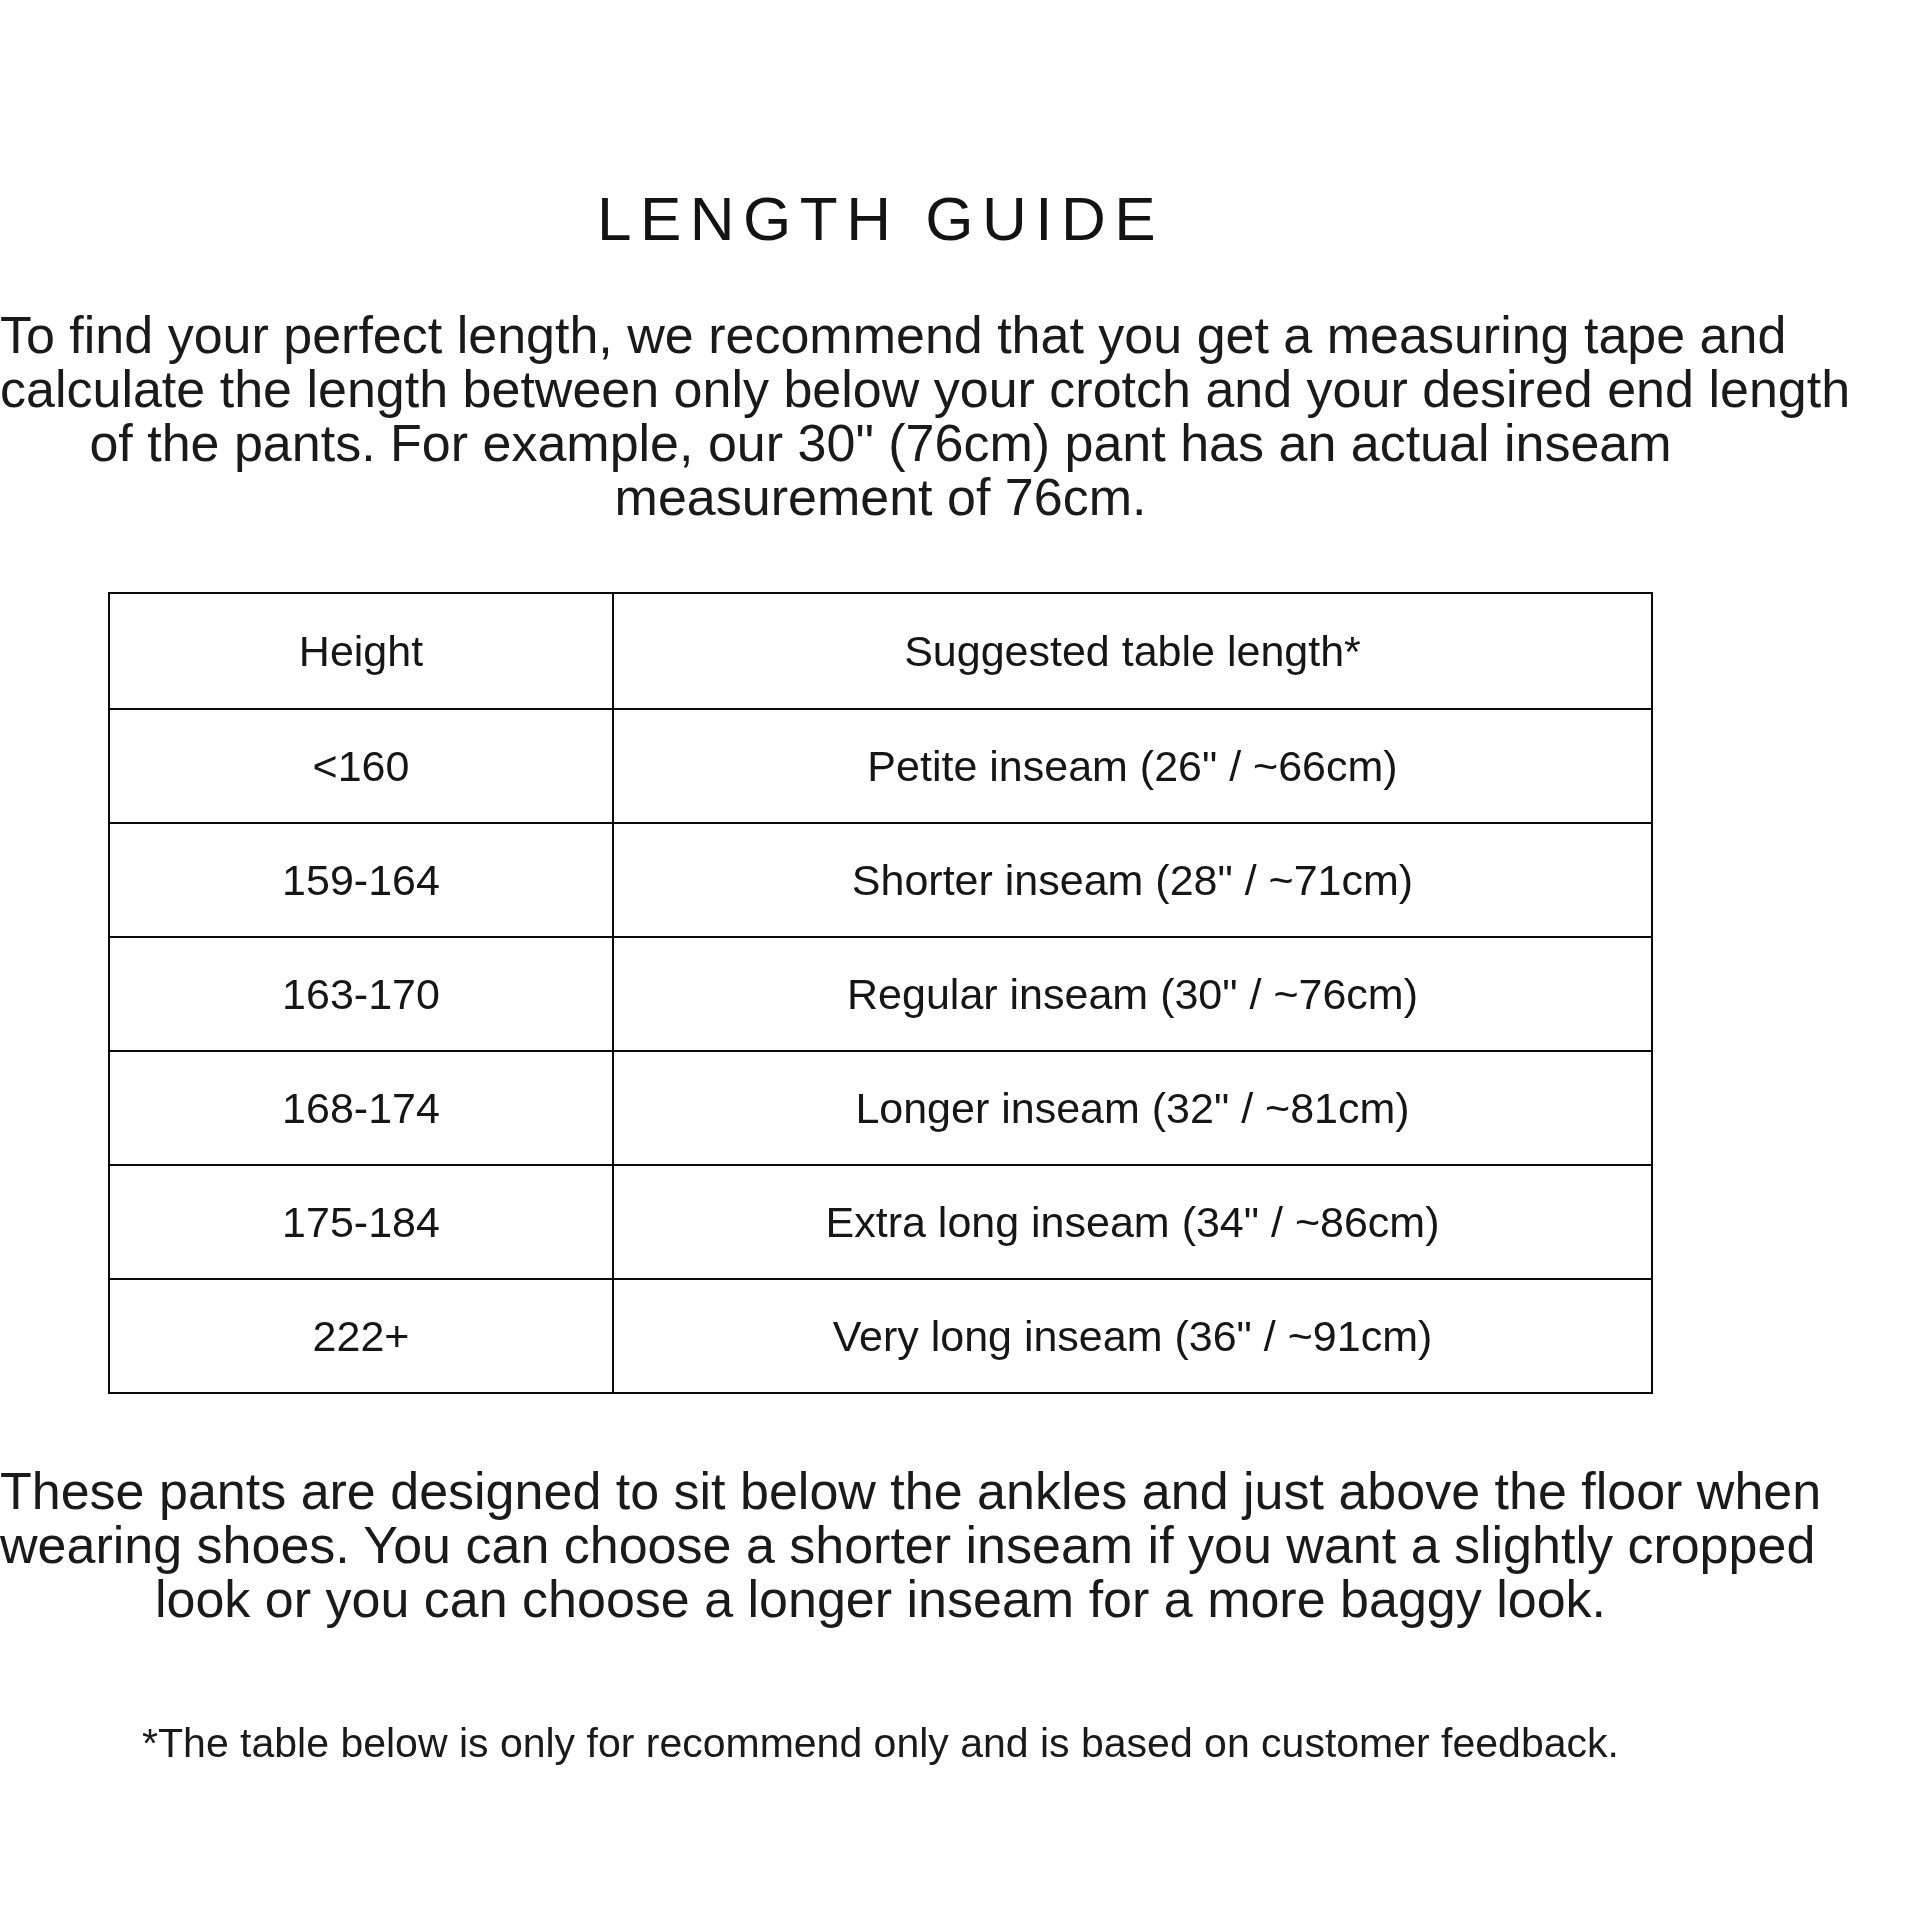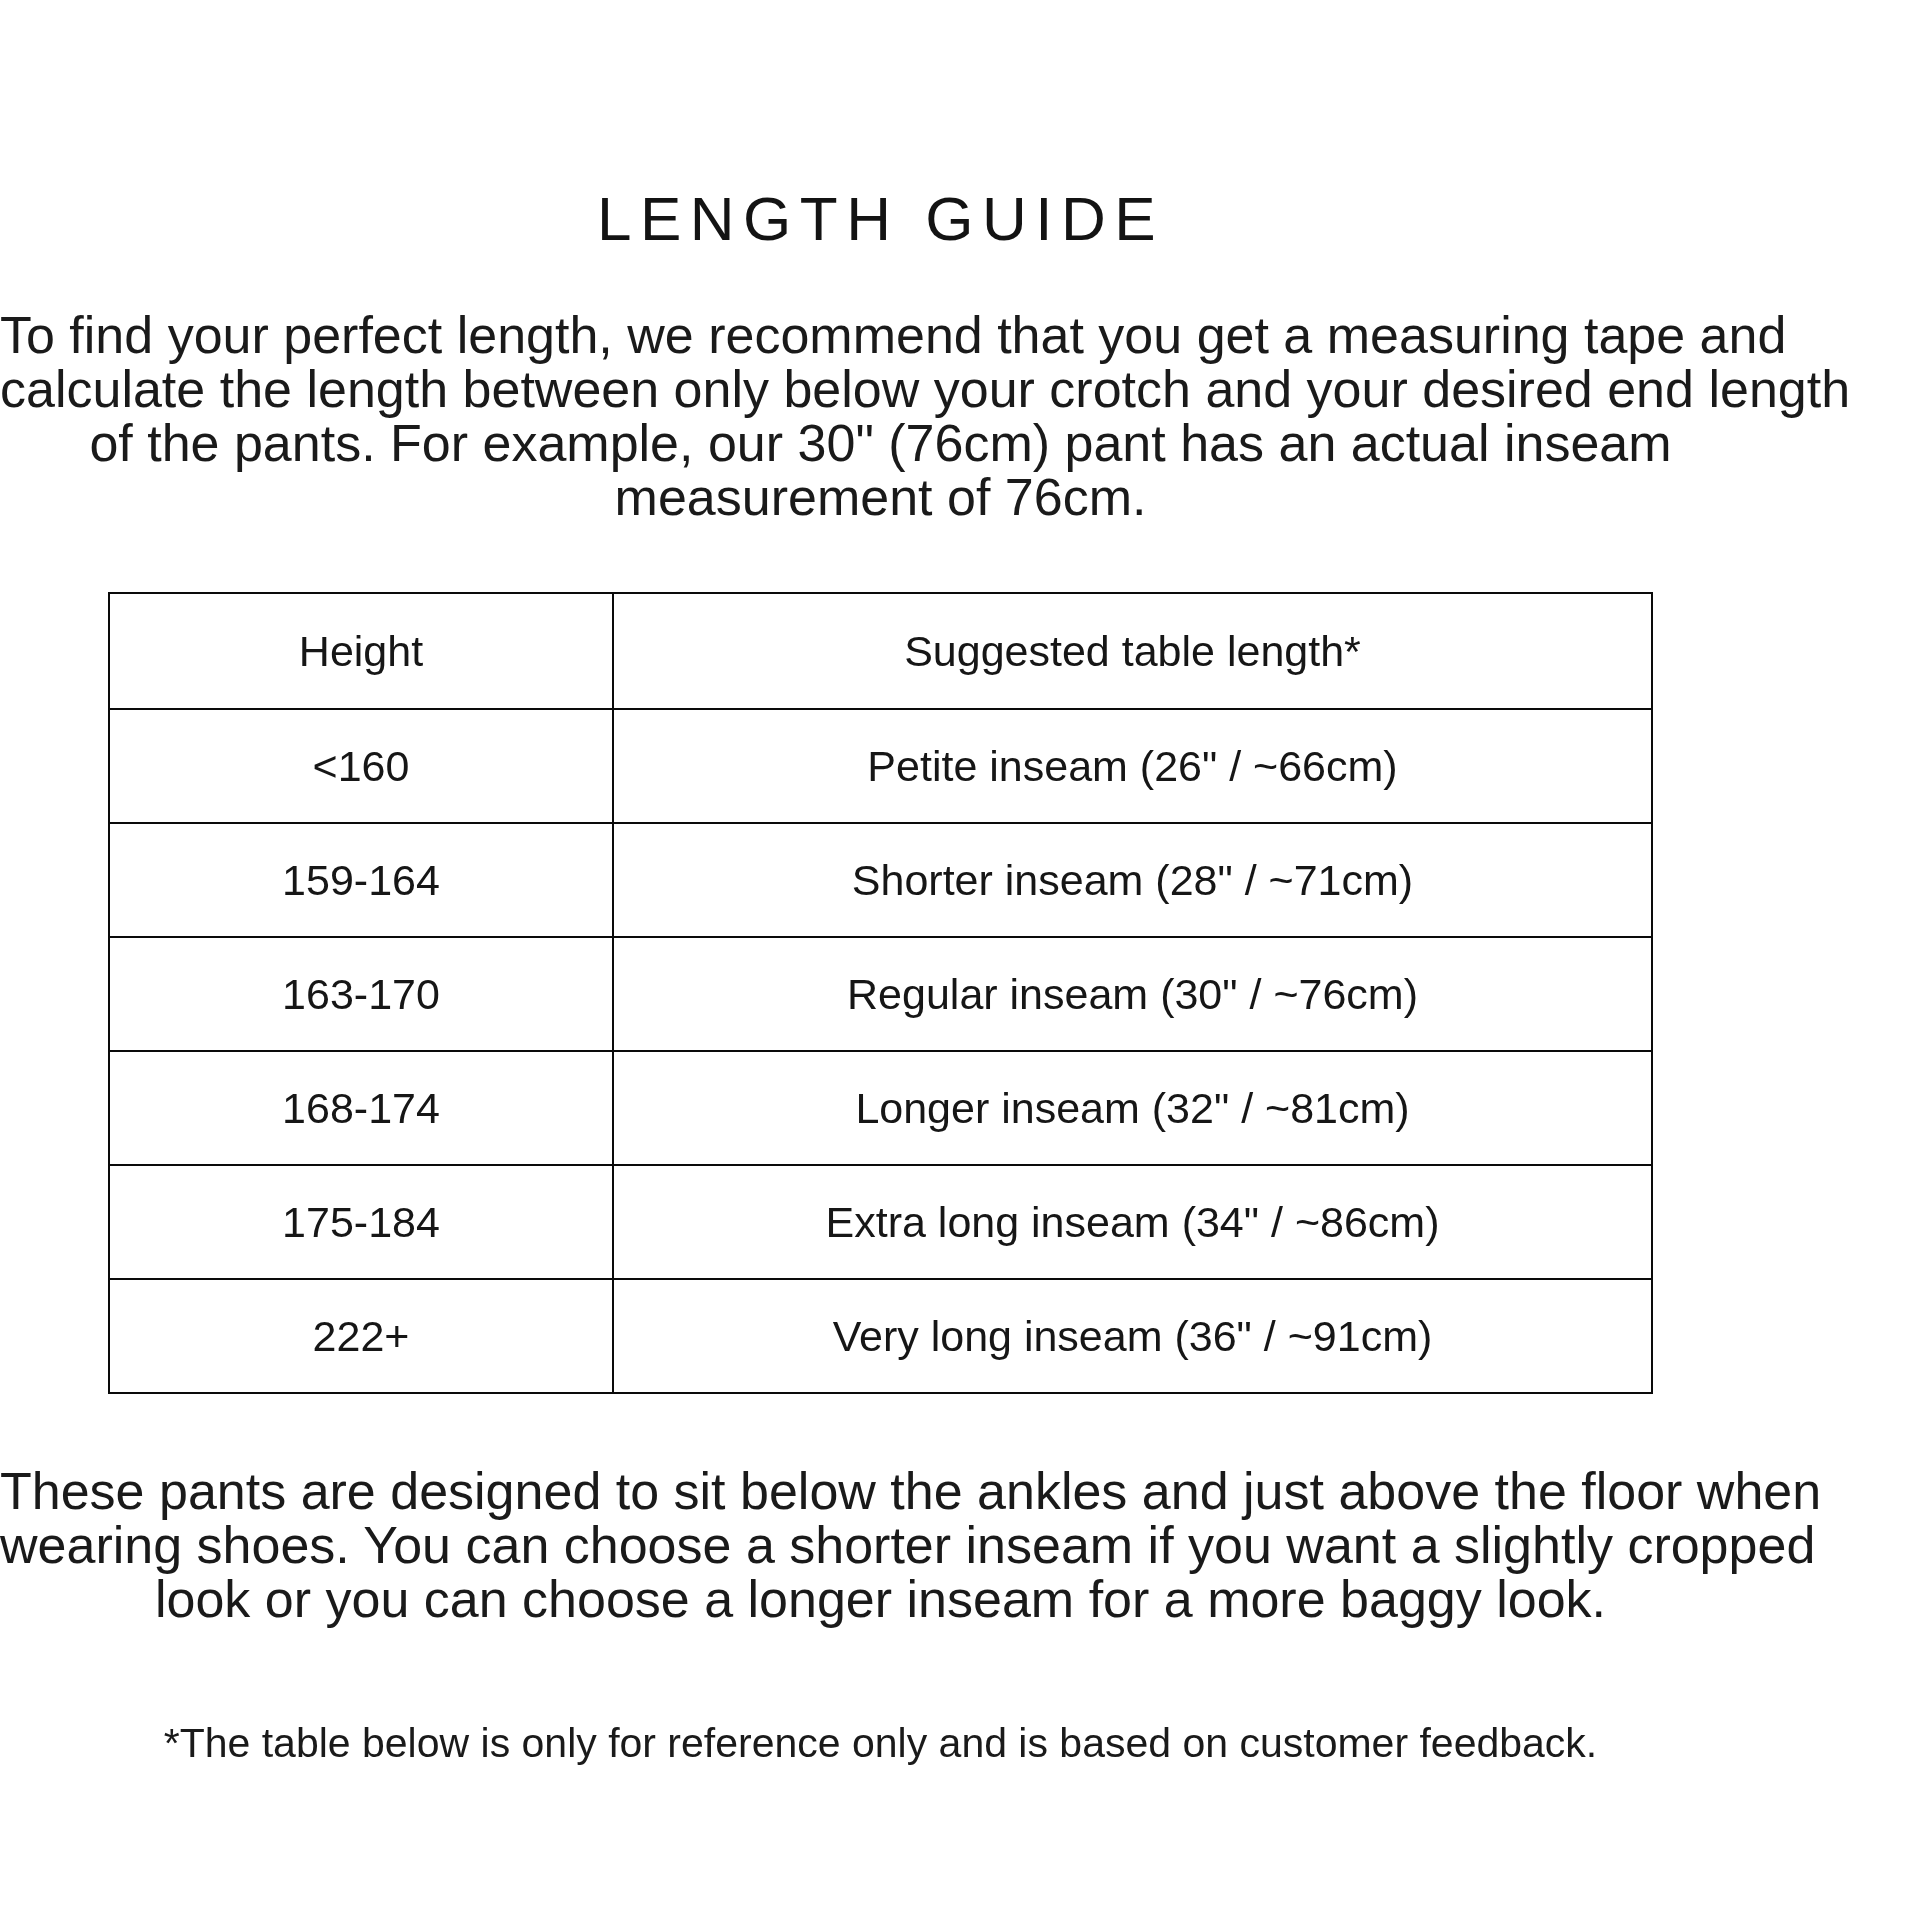--- a/index.html
+++ b/index.html
@@ -128,16 +128,16 @@
       </tr>
     </tbody>
   </table>
 
   <div class="paragraph notes">
     <div class="line">These pants are designed to sit below the ankles and just above the floor when</div>
     <div class="line">wearing shoes. You can choose a shorter inseam if you want a slightly cropped</div>
     <div class="line">look or you can choose a longer inseam for a more baggy look.</div>
   </div>
 
-  <div class="footnote">*The table below is only for reference only and is based on customer feedback.</div>
+  <div class="footnote">*The table below is only for recommend only and is based on customer feedback.</div>
 
 </div>
 
 
 </body></html>

